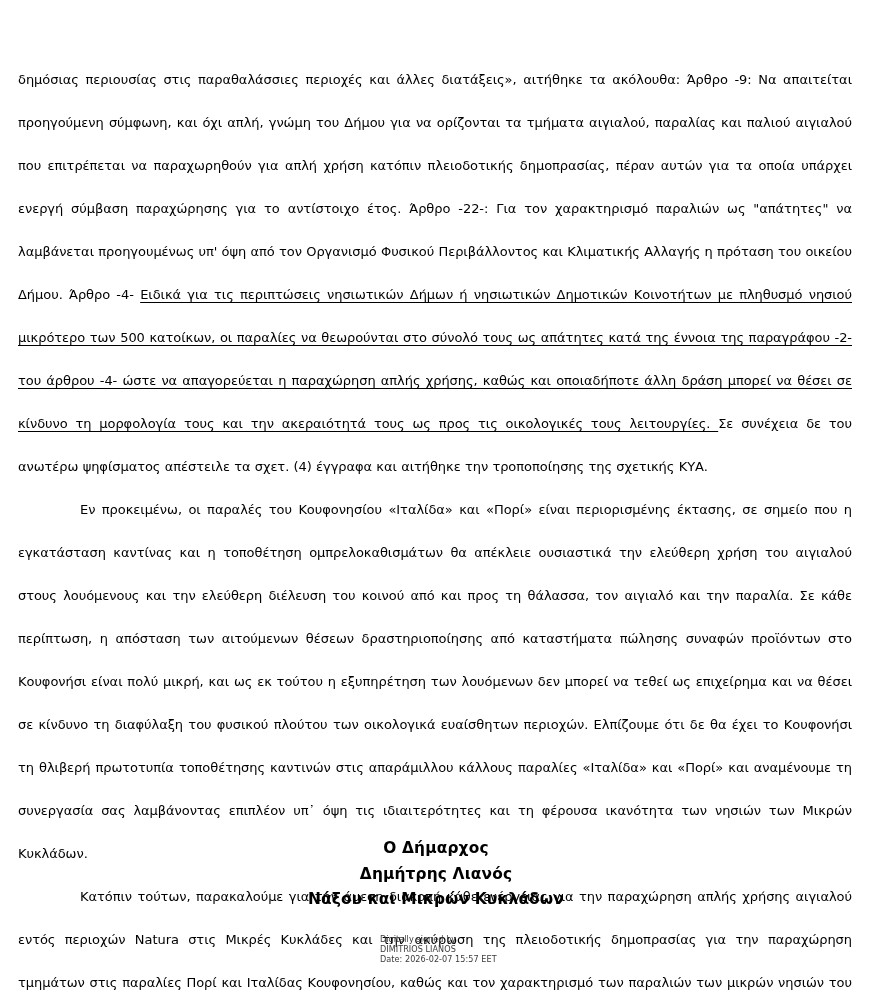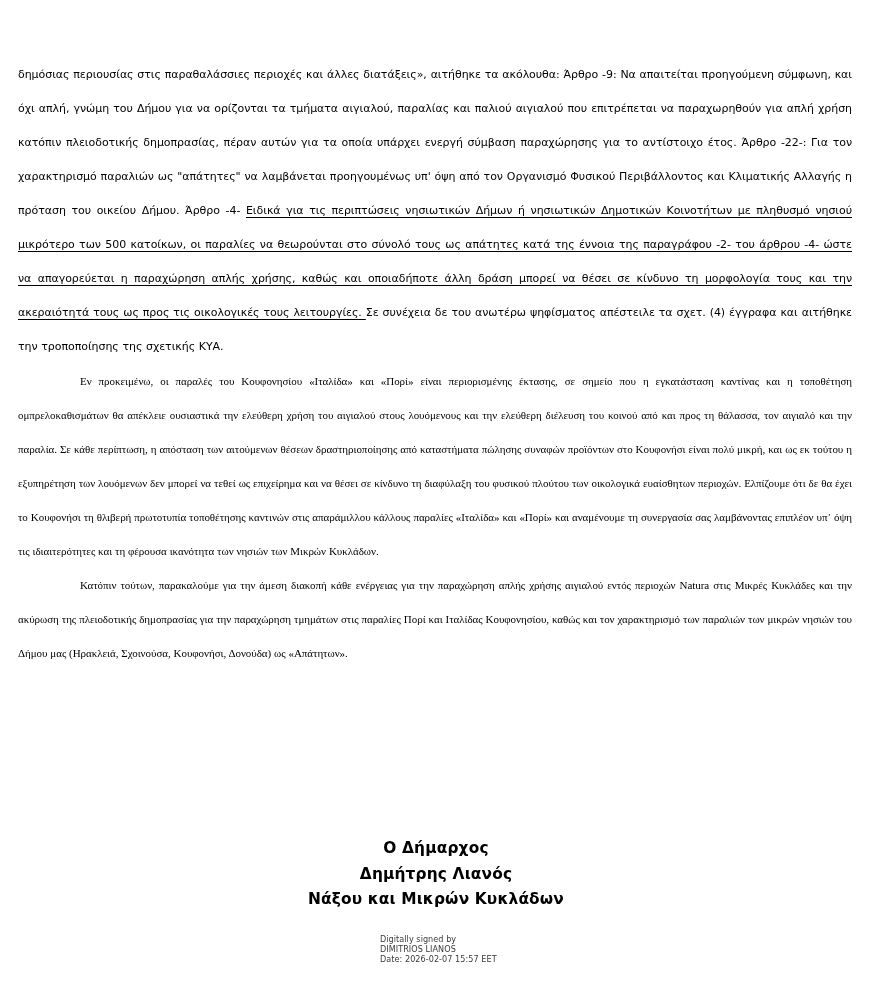--- a/index.html
+++ b/index.html
@@ -28,31 +28,30 @@
   
   .doc-body {
     position: absolute;
     left: 18px;
     top: 58px;
     width: 834px;
   }
 
   p.para {
     margin: 0 0 0 0;
-    font-size: 11px;
-    line-height: 34px;
+    font-size: 13px;
+    line-height: 43px;
     text-align: justify;
     text-justify: inter-word;
     letter-spacing: -0.05px;
     word-spacing: 0.2px;
   }
 
   p.para + p.para {
     margin-top: 0;
-    font-family: Liberation Serif, serif;
   }
 
   .indent {
     display: inline-block;
     width: 62px;
   }
 
   .u {
     text-decoration: underline;
     text-underline-offset: 3px;

